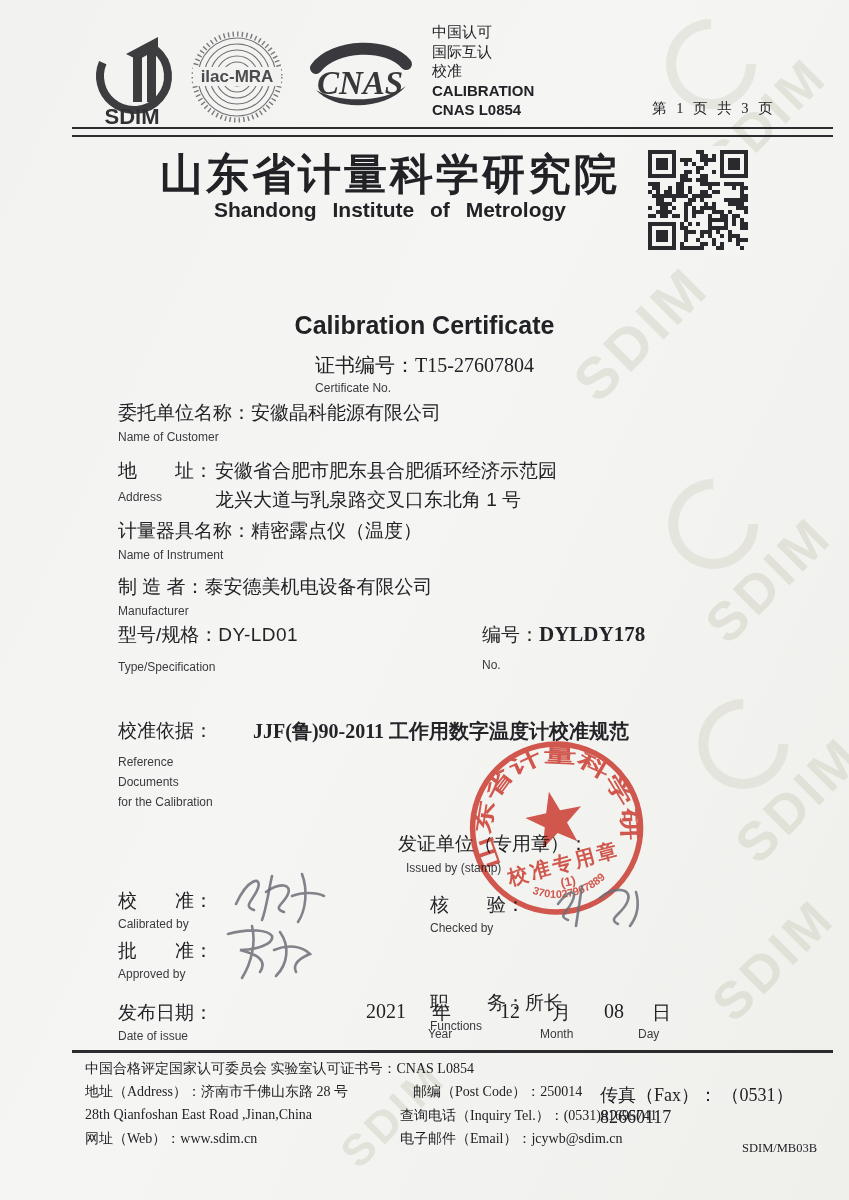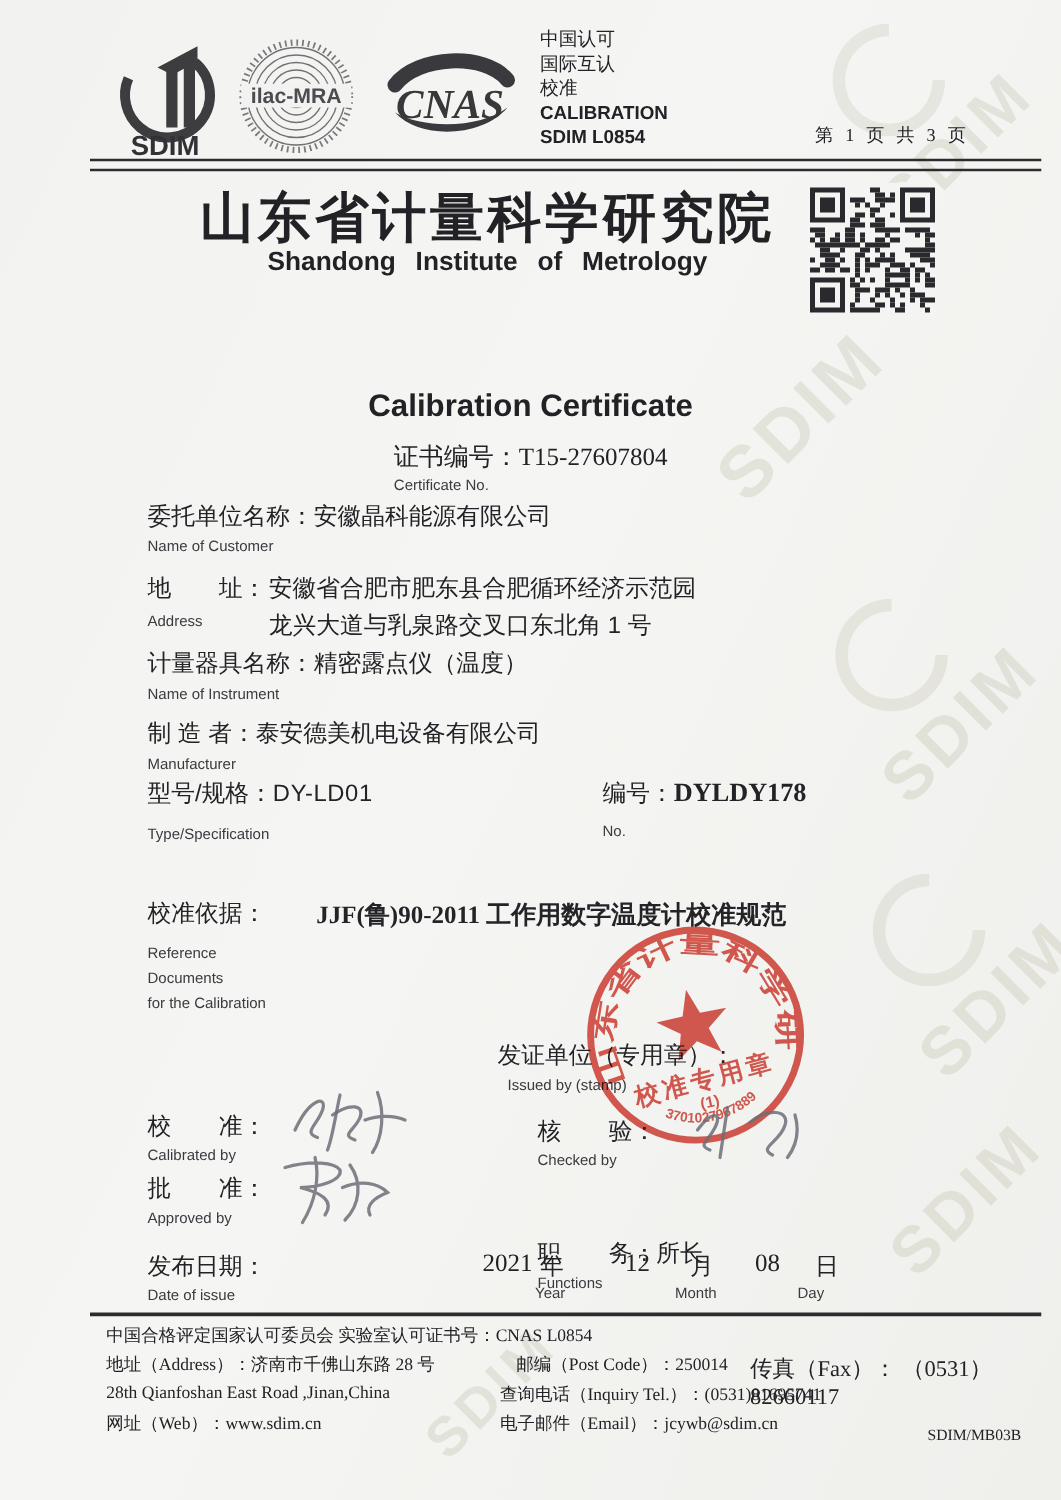--- a/index.html
+++ b/index.html
@@ -63,21 +63,21 @@
       <path d="M20,48 C40,70 90,68 110,44 C90,60 44,62 20,48 Z" fill="#3a3a3e"></path>
       <text x="64" y="52" text-anchor="middle" font-size="33" font-weight="bold" font-style="italic" fill="#38383b" font-family="Liberation Serif, serif">CNAS</text>
     </svg>
   </div>
 
   <div class="abs" style="left:432px;top:22px;line-height:19.5px;">
     <div style="font-size:15px;">中国认可</div>
     <div style="font-size:15px;">国际互认</div>
     <div style="font-size:15px;">校准</div>
     <div style="font-size:15px;font-weight:bold;">CALIBRATION</div>
-    <div style="font-size:15px;font-weight:bold;">SDIM L0854</div>
+    <div style="font-size:15px;font-weight:bold;">CNAS L0854</div>
   </div>
 
   <div class="abs serif" style="left:652px;top:99px;font-size:14.5px;letter-spacing:3px;">第 1 页 共 3 页</div>
 
   <div class="rule" style="top:127px;height:6px;border-top:2.5px solid #2c2c2e;border-bottom:2px solid #2c2c2e;"></div>
 
   <div class="abs serif" style="left:60px;top:146px;width:660px;text-align:center;font-size:43px;font-weight:600;letter-spacing:3px;">山东省计量科学研究院</div>
   <div class="abs" style="left:60px;top:198px;width:660px;text-align:center;font-size:21px;font-weight:bold;word-spacing:10px;">Shandong  Institute  of  Metrology</div>
 
   <div class="abs" style="left:648px;top:146px;">
@@ -426,21 +426,21 @@
 
   <div class="abs" style="left:430px;top:990px;">
     <div class="zh"><span>职　　务：</span><span>所长</span></div>
     <div class="en" style="margin-top:3px;">Functions</div>
   </div>
 
   <div class="abs" style="left:118px;top:1000px;">
     <div class="zh">发布日期：</div>
     <div class="en" style="margin-top:3px;">Date of issue</div>
   </div>
-  <div class="abs serif" style="left:386px;top:1000px;font-size:20px;">2021</div>
+  <div class="abs serif" style="left:366px;top:1000px;font-size:20px;">2021</div>
   <div class="abs zh" style="left:432px;top:1000px;">年</div>
   <div class="abs en" style="left:428px;top:1027px;">Year</div>
   <div class="abs serif" style="left:500px;top:1000px;font-size:20px;">12</div>
   <div class="abs zh" style="left:552px;top:1000px;">月</div>
   <div class="abs en" style="left:540px;top:1027px;">Month</div>
   <div class="abs serif" style="left:604px;top:1000px;font-size:20px;">08</div>
   <div class="abs zh" style="left:652px;top:1000px;">日</div>
   <div class="abs en" style="left:638px;top:1027px;">Day</div>
 
   <div class="rule" style="top:1050px;height:0;border-top:3px solid #2c2c2e;"></div>

